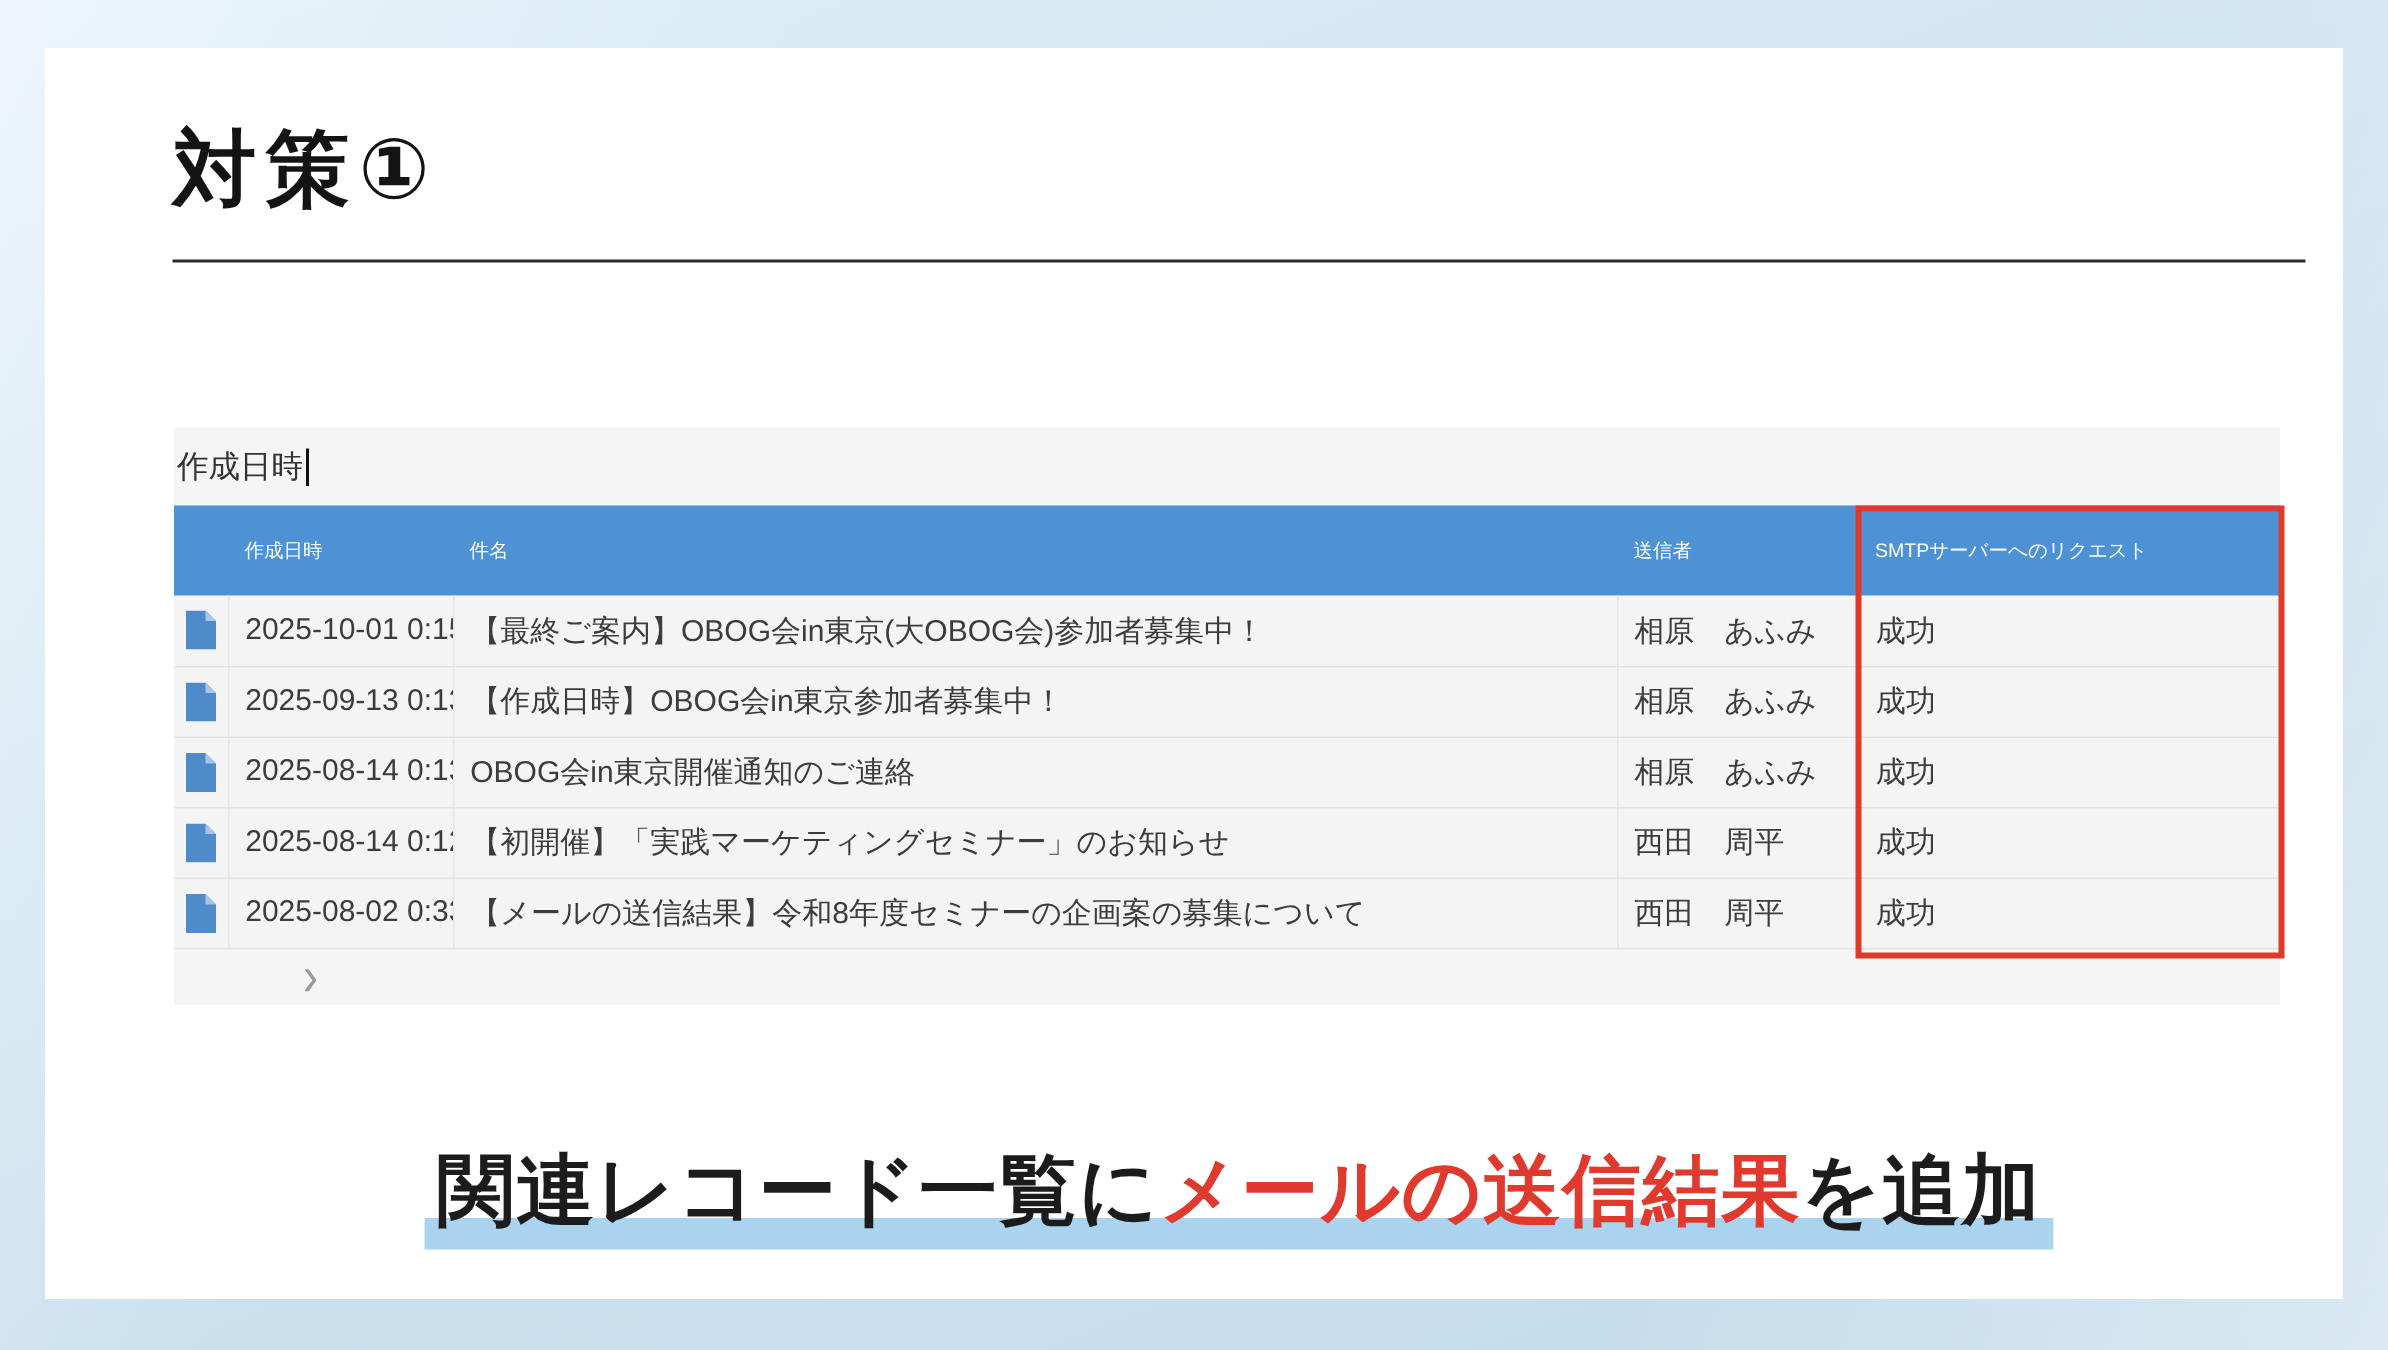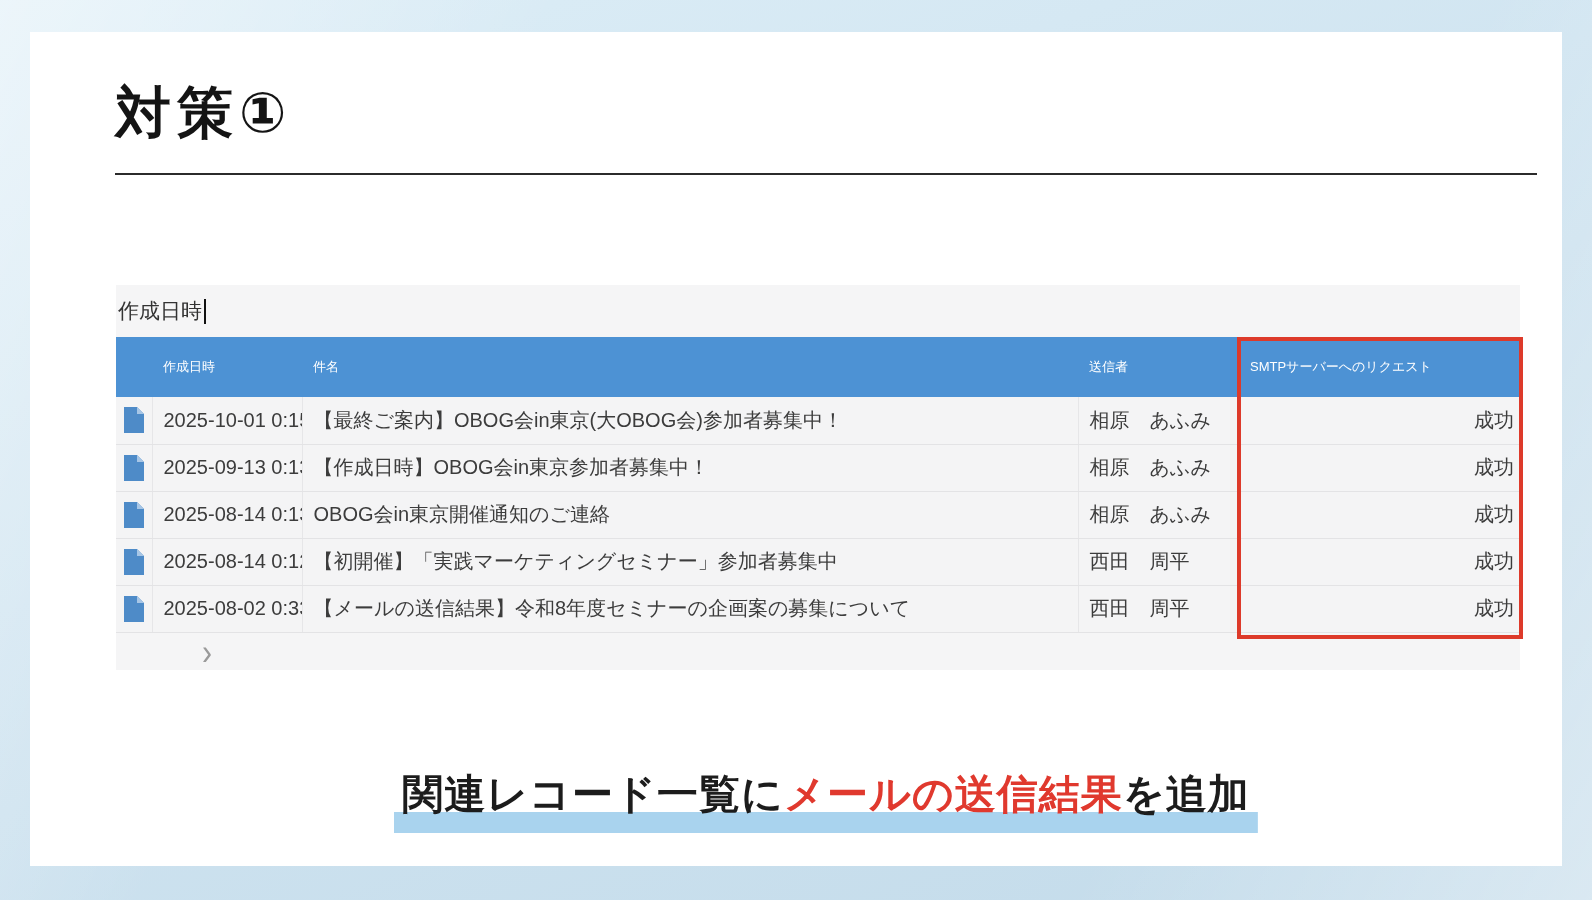--- a/index.html
+++ b/index.html
@@ -57,41 +57,41 @@
     background:var(--header-blue);color:#fff;font-weight:normal;
     font-size:13px;text-align:left;height:60px;padding:0 0 0 11px;
     vertical-align:middle;
   }
   .tbl tbody td{
     height:47px;font-size:20px;color:#3c3c3c;background:#f4f4f5;
     border-bottom:1px solid #e3e3e5;border-right:1px solid #e6e6e8;
     padding:0 6px 0 11px;vertical-align:middle;
     white-space:nowrap;overflow:hidden;
   }
-  .tbl tbody td:last-child{border-right:none;text-align:right;}
+  .tbl tbody td:last-child{border-right:none;}
   .tbl td.icon-cell{text-align:center;padding:0;}
   .doc-icon{display:inline-block;width:20px;height:26px;vertical-align:middle;}
   .shot-footer{
     height:38px;display:flex;align-items:center;
   }
   .next-page{
     margin-left:86px;font-size:30px;color:#9a9a9a;line-height:1;
     font-weight:normal;cursor:pointer;transform:scaleY(1.25);
   }
   .red-box{
     position:absolute;left:1121px;top:52px;width:286px;height:302px;
     border:4px solid var(--box-red);pointer-events:none;z-index:5;
   }
 
   
   .caption-wrap{
     position:absolute;left:0;top:737px;width:1592px;text-align:center;
   }
   .caption{
-    display:inline-block;font-size:41px;font-weight:bold;color:#1c1c1c;
+    display:inline-block;font-size:52px;font-weight:bold;color:#1c1c1c;
     line-height:50px;padding:0 8px 14px 8px;
     background:linear-gradient(var(--underline-blue),var(--underline-blue)) bottom/100% 21px no-repeat;
     letter-spacing:1px;
   }
   .caption .hl{color:var(--caption-red);}
 </style>
 </head>
 <body>
 
 <div class="stage">
@@ -162,21 +162,21 @@
             <td>成功</td>
           </tr>
           <tr>
             <td class="icon-cell">
               <svg class="doc-icon" viewBox="0 0 20 26">
                   <path d="M0 0 h13 l7 7 v19 h-20 z" fill="#4e8bc8"></path>
                   <path d="M13 0 l7 7 h-7 z" fill="#a7c6e6"></path>
                 </svg>
             </td>
             <td>2025-08-14 0:12</td>
-            <td>【初開催】「実践マーケティングセミナー」参加者募集中</td>
+            <td>【初開催】「実践マーケティングセミナー」のお知らせ</td>
             <td>西田　周平</td>
             <td>成功</td>
           </tr>
           <tr>
             <td class="icon-cell">
               <svg class="doc-icon" viewBox="0 0 20 26">
                   <path d="M0 0 h13 l7 7 v19 h-20 z" fill="#4e8bc8"></path>
                   <path d="M13 0 l7 7 h-7 z" fill="#a7c6e6"></path>
                 </svg>
             </td>

